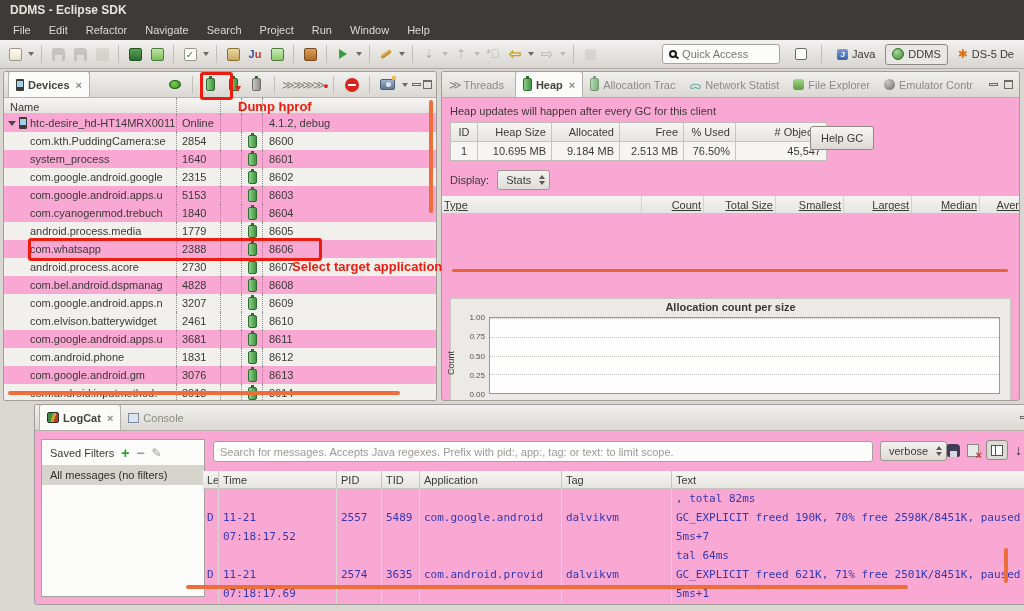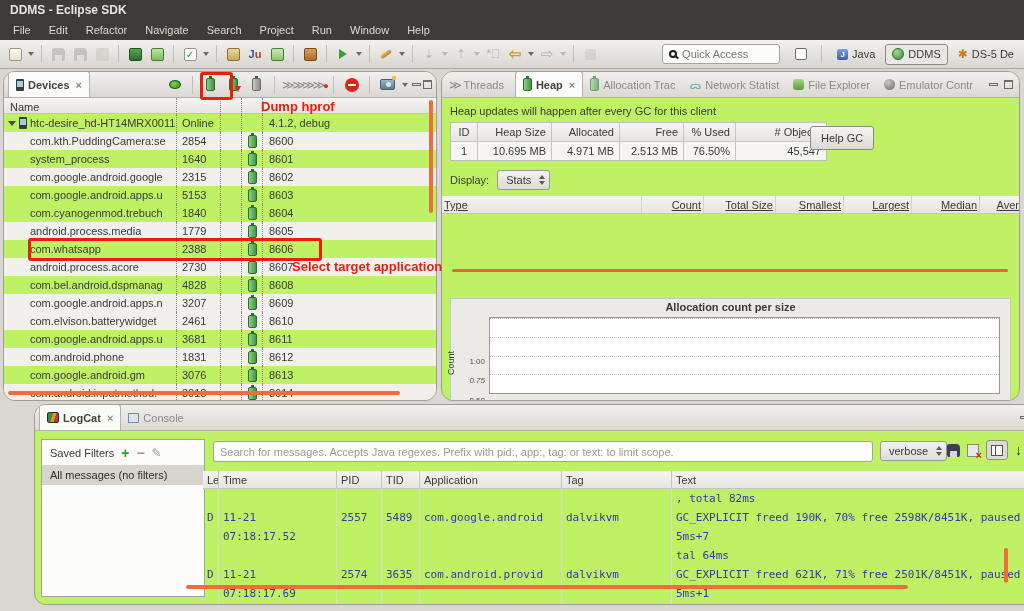--- a/index.html
+++ b/index.html
@@ -18,21 +18,21 @@
   .box-ic { width:13px; height:13px; border-radius:2px; display:inline-block; }
   .quick { display:flex; align-items:center; gap:5px; background:#FCFCFB; border:1px solid #A7A49D; border-radius:3px; height:20px; width:118px; padding:0 6px; margin-left:auto; }
   .quick input { border:0; outline:0; width:86px; font-size:11px; background:transparent; font-family:"Liberation Sans",sans-serif; }
   .mag { width:8px; height:8px; border:2px solid #1d1d1d; border-radius:50%; position:relative; flex:0 0 auto; }
   .mag::after { content:""; position:absolute; width:5px; height:2px; background:#1d1d1d; right:-4px; bottom:-2px; transform:rotate(40deg); }
   .persp { display:flex; align-items:center; gap:4px; margin-left:10px; }
   .pbtn { display:flex; align-items:center; gap:4px; padding:1px 6px; height:21px; border-radius:3px; color:#3a3a35; white-space:nowrap; }
   .pbtn.active { background:#E9E7E3; border:1px solid #8E8B85; }
 
   
-  .panel { position:absolute; background:#bef264; border:1px solid #A19E97; border-radius:12px; overflow:hidden; }
+  .panel { position:absolute; background:#f9a8d4; border:1px solid #A19E97; border-radius:3px; overflow:hidden; }
   .tabbar { height:26px; background:linear-gradient(#F1F0EE,#DBD8D3); border-bottom:1px solid #B4B1AA; display:flex; align-items:flex-end; }
   .tab { display:flex; align-items:center; gap:4px; padding:0 7px; height:25px; color:#8b8b85; white-space:nowrap; }
   .tab.sel { background:#FBFBFA; border:1px solid #B4B1AA; border-bottom:0; border-radius:3px 3px 0 0; margin-left:4px; color:#44443f; font-weight:bold; height:26px; }
   .tab .x { color:#8a8a84; font-size:11px; margin-left:2px; }
   .winctl { margin-left:auto; display:flex; align-items:center; gap:6px; padding-right:6px; height:100%; }
   .w-min { width:9px; height:3px; border:1px solid #6d6a64; }
   .w-max { width:9px; height:9px; border:1px solid #6d6a64; border-top-width:2px; }
   .hdr { background:linear-gradient(#F6F5F3,#E6E4E0); border-bottom:1px solid #C8C5BF; color:#3a3a35; }
 
   
@@ -87,21 +87,21 @@
   .sa-up { width:0;height:0;border-left:3px solid transparent;border-right:3px solid transparent;border-bottom:4px solid #5c5a55; }
   .sa-dn { width:0;height:0;border-left:3px solid transparent;border-right:3px solid transparent;border-top:4px solid #5c5a55; }
   .stats-h { position:absolute; left:0; top:98px; width:579px; display:grid; grid-template-columns:1fr 62px 72px 68px 68px 68px 42px; height:18px; line-height:18px; }
   .stats-h > div { padding:0 2px; text-align:right; border-left:1px solid #D5D2CC; overflow:hidden;text-decoration:underline; }
   .stats-h > div:first-child { text-align:left; border-left:0; }
   .chart { position:absolute; left:8px; top:200px; width:561px; height:119px; background:#ECEAE6; border:1px solid #C9C6C0; }
   .chart-title { text-align:center; font-weight:bold; font-size:11px; padding-top:2px; color:#3a3a35; }
   .plot { position:absolute; left:38px; top:18px; right:10px; bottom:22px; background:#FEFEFE; border:1px solid #9B9890; }
   .gline { position:absolute; left:0; right:0; border-top:1px dotted #C3C0BA; }
   .yticks { position:absolute; left:8px; top:18px; bottom:22px; width:28px; }
-  .ytick { position:absolute; right:2px; transform:translateY(-50%); font-size:8px; color:#55534e;margin-top:44px; }
+  .ytick { position:absolute; right:2px; transform:translateY(-50%); font-size:8px; color:#55534e; }
   .ytick:nth-child(1){ top:0; } .ytick:nth-child(2){ top:25%;font-style:italic; } .ytick:nth-child(3){ top:50%; }
   .ytick:nth-child(4){ top:75%; } .ytick:nth-child(5){ top:100%; }
   .ylab { position:absolute; left:-12px; top:50%; transform:rotate(-90deg); font-size:9px; color:#3a3a35; }
 
   
   #logcat { left:3px; top:404px; width:1017px; height:201px;margin-left:31px; }
   #logcat .body { position:relative; height:174px; }
   .filterbox { position:absolute; left:6px; top:8px; width:164px; height:158px; border:1px solid #A5A29B; background:#FCFCFB; }
   .fb-head { display:flex; align-items:center; gap:7px; padding:6px 6px 5px 8px; color:#3a3a35; }
   .plus { color:#27A327; font-weight:bold; font-size:14px; line-height:10px; }
@@ -503,21 +503,21 @@
         <div>ID</div>
           <div>Heap Size</div>
           <div>Allocated</div>
           <div>Free</div>
           <div>% Used</div>
           <div># Objects</div>
       </div>
       <div class="hs-row hs-data">
         <div>1</div>
           <div>10.695 MB</div>
-          <div>4.971 MB</div>
+          <div>9.184 MB</div>
           <div>2.513 MB</div>
           <div>76.50%</div>
           <div>45,547</div>
       </div>
     </div>
     <button class="btn">Help GC</button>
 
     <div class="disp-row">
       <span>Display:</span>
       <span class="spinner">
@@ -658,16 +658,16 @@
     </div>
   </div>
 </div>
 
 <div class="orange" style="left:429px; top:100px; width:4px; height:113px;"></div>
 <div class="orange" style="left:8px; top:391px; width:392px; height:4px;"></div>
 <div class="orange" style="left:186px; top:585px; width:722px; height:4px;"></div>
 <div class="orange" style="left:1004px; top:548px; width:4px; height:35px;"></div>
 
 <div class="red-box" style="left:200px; top:72px; width:33px; height:28px;"></div>
-<div class="red-text" style="left:238px; top:99px;margin-left:23px;">Dump hprof</div>
+<div class="red-text" style="left:238px; top:99px;">Dump hprof</div>
 <div class="red-box" style="left:28px; top:238px; width:294px; height:23px;"></div>
 <div class="red-text" style="left:292px; top:259px;">Select target application</div>
 <div class="orange" style="left:452px; top:269px; width:556px; height:3px; background:#E8653A;"></div>
 
 </body></html>

